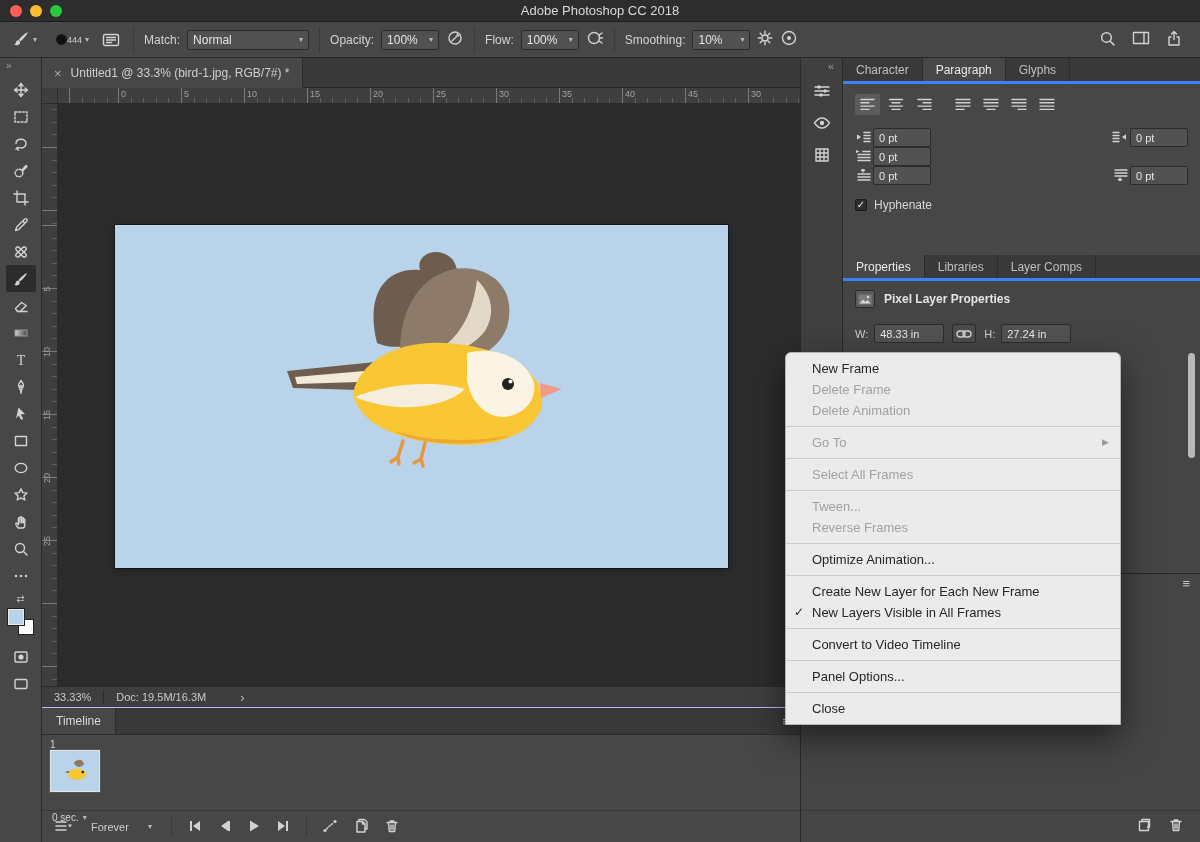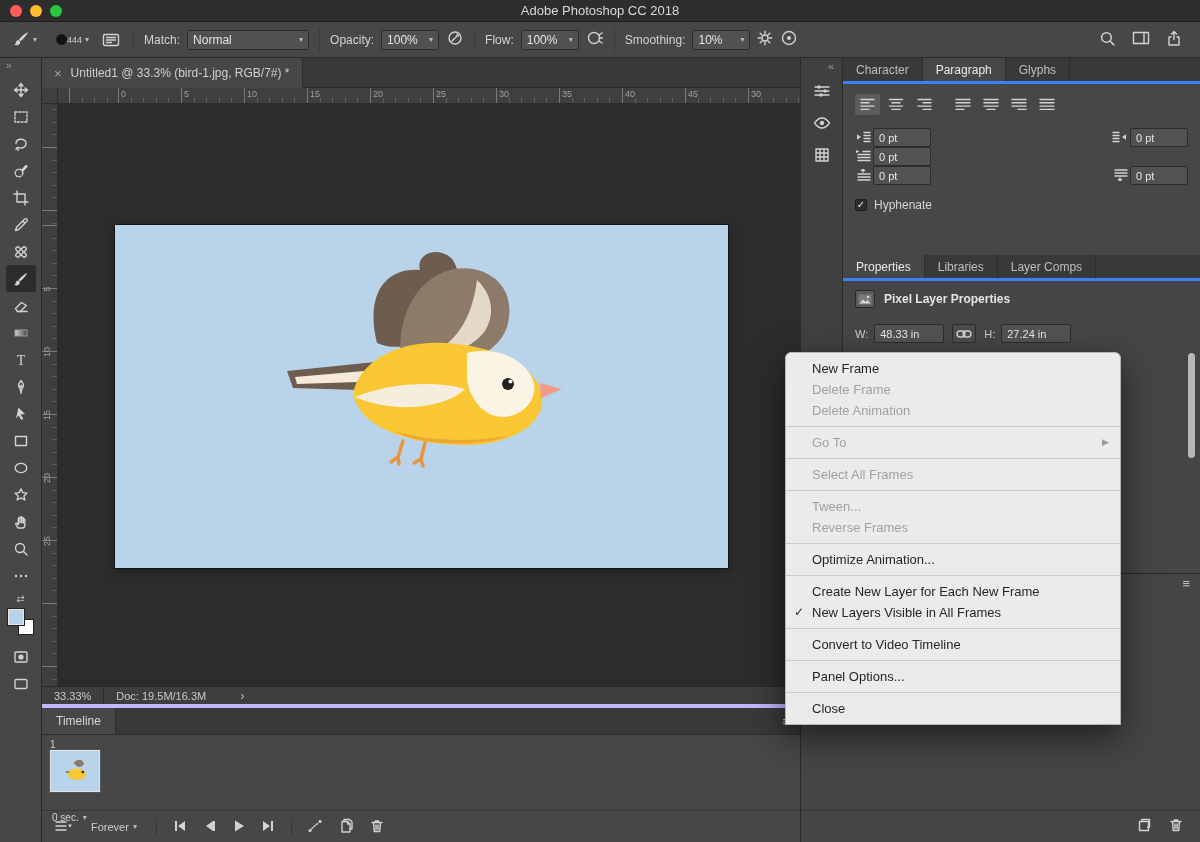--- a/index.html
+++ b/index.html
@@ -57,39 +57,39 @@
     background-image:repeating-linear-gradient(180deg,#7a7a7a 0 1px,transparent 1px 63px),
                      repeating-linear-gradient(180deg,#606060 0 1px,transparent 1px 12.6px);
     background-position:0 121px,100% 121px;background-size:16px auto,5px auto;background-repeat:repeat-y}
   .rv{position:absolute;left:-3px;width:16px;text-align:center;font-size:9px;color:#a0a0a0;transform:rotate(-90deg)}
   .canvas{position:absolute;left:16px;top:46px;width:742px;height:582px;background:#2c2c2c;overflow:hidden}
   .image{position:absolute;left:57px;top:121px;width:613px;height:343px;background:#b9d4ea;
     box-shadow:0 0 0 1px rgba(0,0,0,.4),0 2px 10px rgba(0,0,0,.35)}
   .image svg{width:613px;height:343px;display:block}
 
   .statusbar{position:absolute;left:0;top:628px;width:758px;height:22px;background:#3e3e3e;
-    border-top:1px solid #2a2a2a;border-bottom:4px solid #c4b5fd;display:flex;align-items:center;
+    border-top:1px solid #2a2a2a;border-bottom:1px solid #c4b5fd;display:flex;align-items:center;
     font-size:11px;color:#c9c9c9;padding-left:12px}
   .sdiv{width:1px;height:14px;background:#2c2c2c;margin:0 12px}
   .schev{margin-left:34px;color:#bdbdbd;font-size:13px}
 
   
   .timeline{position:absolute;left:0;top:650px;width:758px;height:134px;background:#474747}
   .tl-tabbar{height:27px;background:#393939;border-bottom:1px solid #2c2c2c;display:flex;align-items:stretch}
   .tl-tab{background:#474747;display:flex;align-items:center;padding:0 14px;font-size:12px;color:#d8d8d8;border-right:1px solid #2c2c2c}
   .tl-menu{margin-left:auto;display:flex;align-items:center;padding:0 10px;color:#c2c2c2;font-size:13px}
   .tl-content{position:relative;height:75px}
   .frame{position:absolute;left:6px;top:4px;width:56px;height:68px}
   .fnum{font-size:10px;color:#cfcfcf;margin-left:2px}
   .fthumb{width:50px;height:42px;margin-left:2px;border:1px solid #e2e2e2;outline:1px solid #555;background:#b9d4ea;overflow:hidden}
   .fthumb svg{display:block}
   .fdelay{display:flex;align-items:center;gap:4px;font-size:10px;color:#d2d2d2;margin:20px 0 0 4px}
   .tl-controls{position:absolute;left:0;bottom:0;width:758px;height:32px;border-top:1px solid #383838;
     display:flex;align-items:center;gap:15px;padding:0 12px;font-size:11px;color:#cdcdcd}
-  .loopdd{display:flex;align-items:center;gap:4px;padding:2px 4px}
+  .loopdd{display:flex;align-items:center;gap:19px;padding:2px 4px}
   .tlc-sep{width:1px;height:18px;background:#383838}
 
   
   .rstrip{position:absolute;left:800px;top:58px;width:42px;height:515px;background:#404040;
     border-left:1px solid #2a2a2a;display:flex;flex-direction:column;align-items:center}
   .rstrip .collapse{align-self:flex-end;padding:2px 8px;font-size:11px;color:#9c9c9c}
   .ricon{width:30px;height:30px;display:flex;align-items:center;justify-content:center;margin-top:2px;border-radius:3px}
 
   
   .rpanels{position:absolute;left:842px;top:58px;width:358px;height:515px;background:#474747;border-left:1px solid #2a2a2a}

